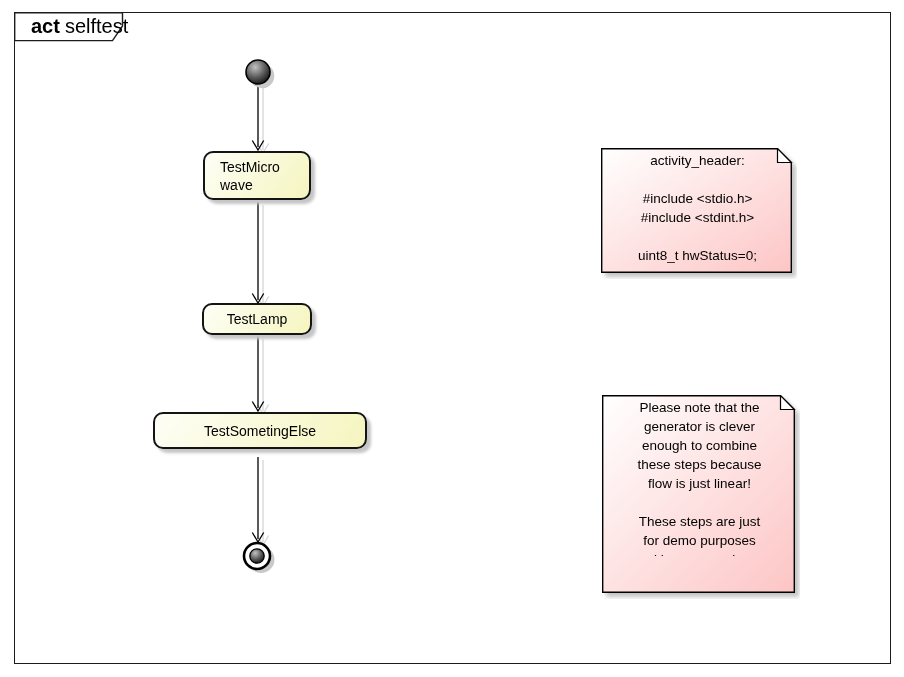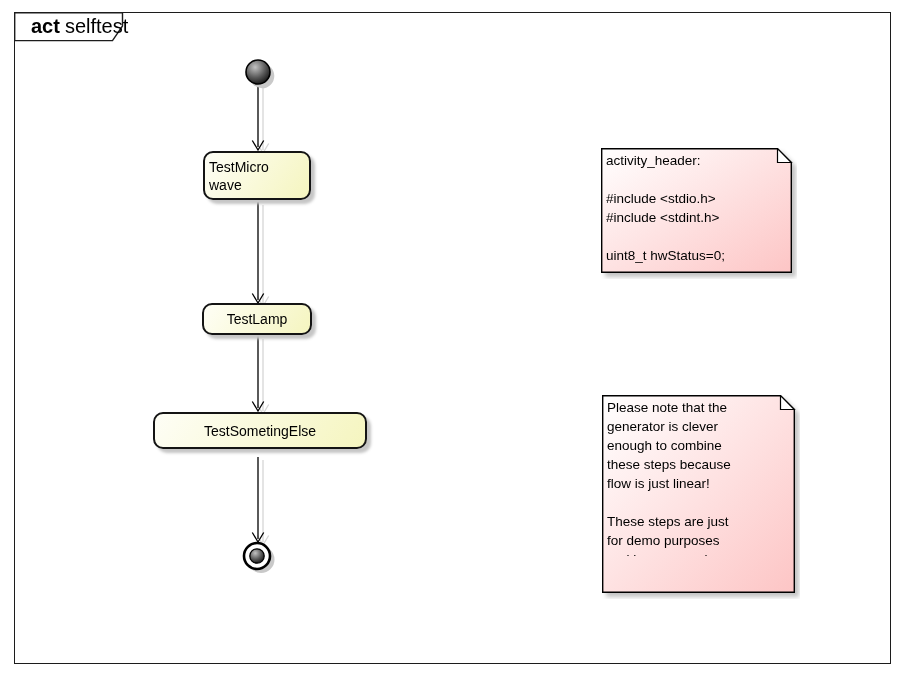--- a/index.html
+++ b/index.html
@@ -17,30 +17,30 @@
   .flow-layer{position:absolute;left:0;top:0;pointer-events:none;}
 
   
   .action{position:absolute;box-sizing:border-box;
           border:2.6px solid #141414;border-radius:10px;
           background:linear-gradient(125deg,#fefef6 0%,#f5f5bf 100%);
           box-shadow:4px 4px 3px #c6c6c6;
           display:flex;align-items:center;justify-content:center;
           font-size:14px;line-height:18px;}
   .action .lbl{white-space:pre-line;}
-  .action.align-left{justify-content:flex-start;padding-left:4px;}
+  .action.align-left{justify-content:flex-start;padding-left:15px;}
   #action-1{left:203px;top:151px;width:108px;height:49px;}
   #action-2{left:202px;top:303px;width:110px;height:32px;border-radius:10px;}
   #action-3{left:153px;top:412px;width:214px;height:37px;}
 
   
   .note{position:absolute;}
   .note svg{position:absolute;left:0;top:0;}
   .note .note-text{position:absolute;left:5px;top:3px;right:8px;bottom:3px;
-                   font-size:13.5px;line-height:19px;white-space:pre-line;overflow:hidden;}
+                   font-size:13.5px;line-height:19px;white-space:pre-line;overflow:hidden;text-align:center;}
   #note-1{left:601px;top:148px;width:196px;height:131px;}
   #note-2{left:602px;top:395px;width:198px;height:164px;}
   .note-outline{filter:drop-shadow(4px 4px 2px #c4c4c4);}
 </style>
 </head>
 <body>
 
 <div class="canvas">
 
   <div class="frame"></div>

